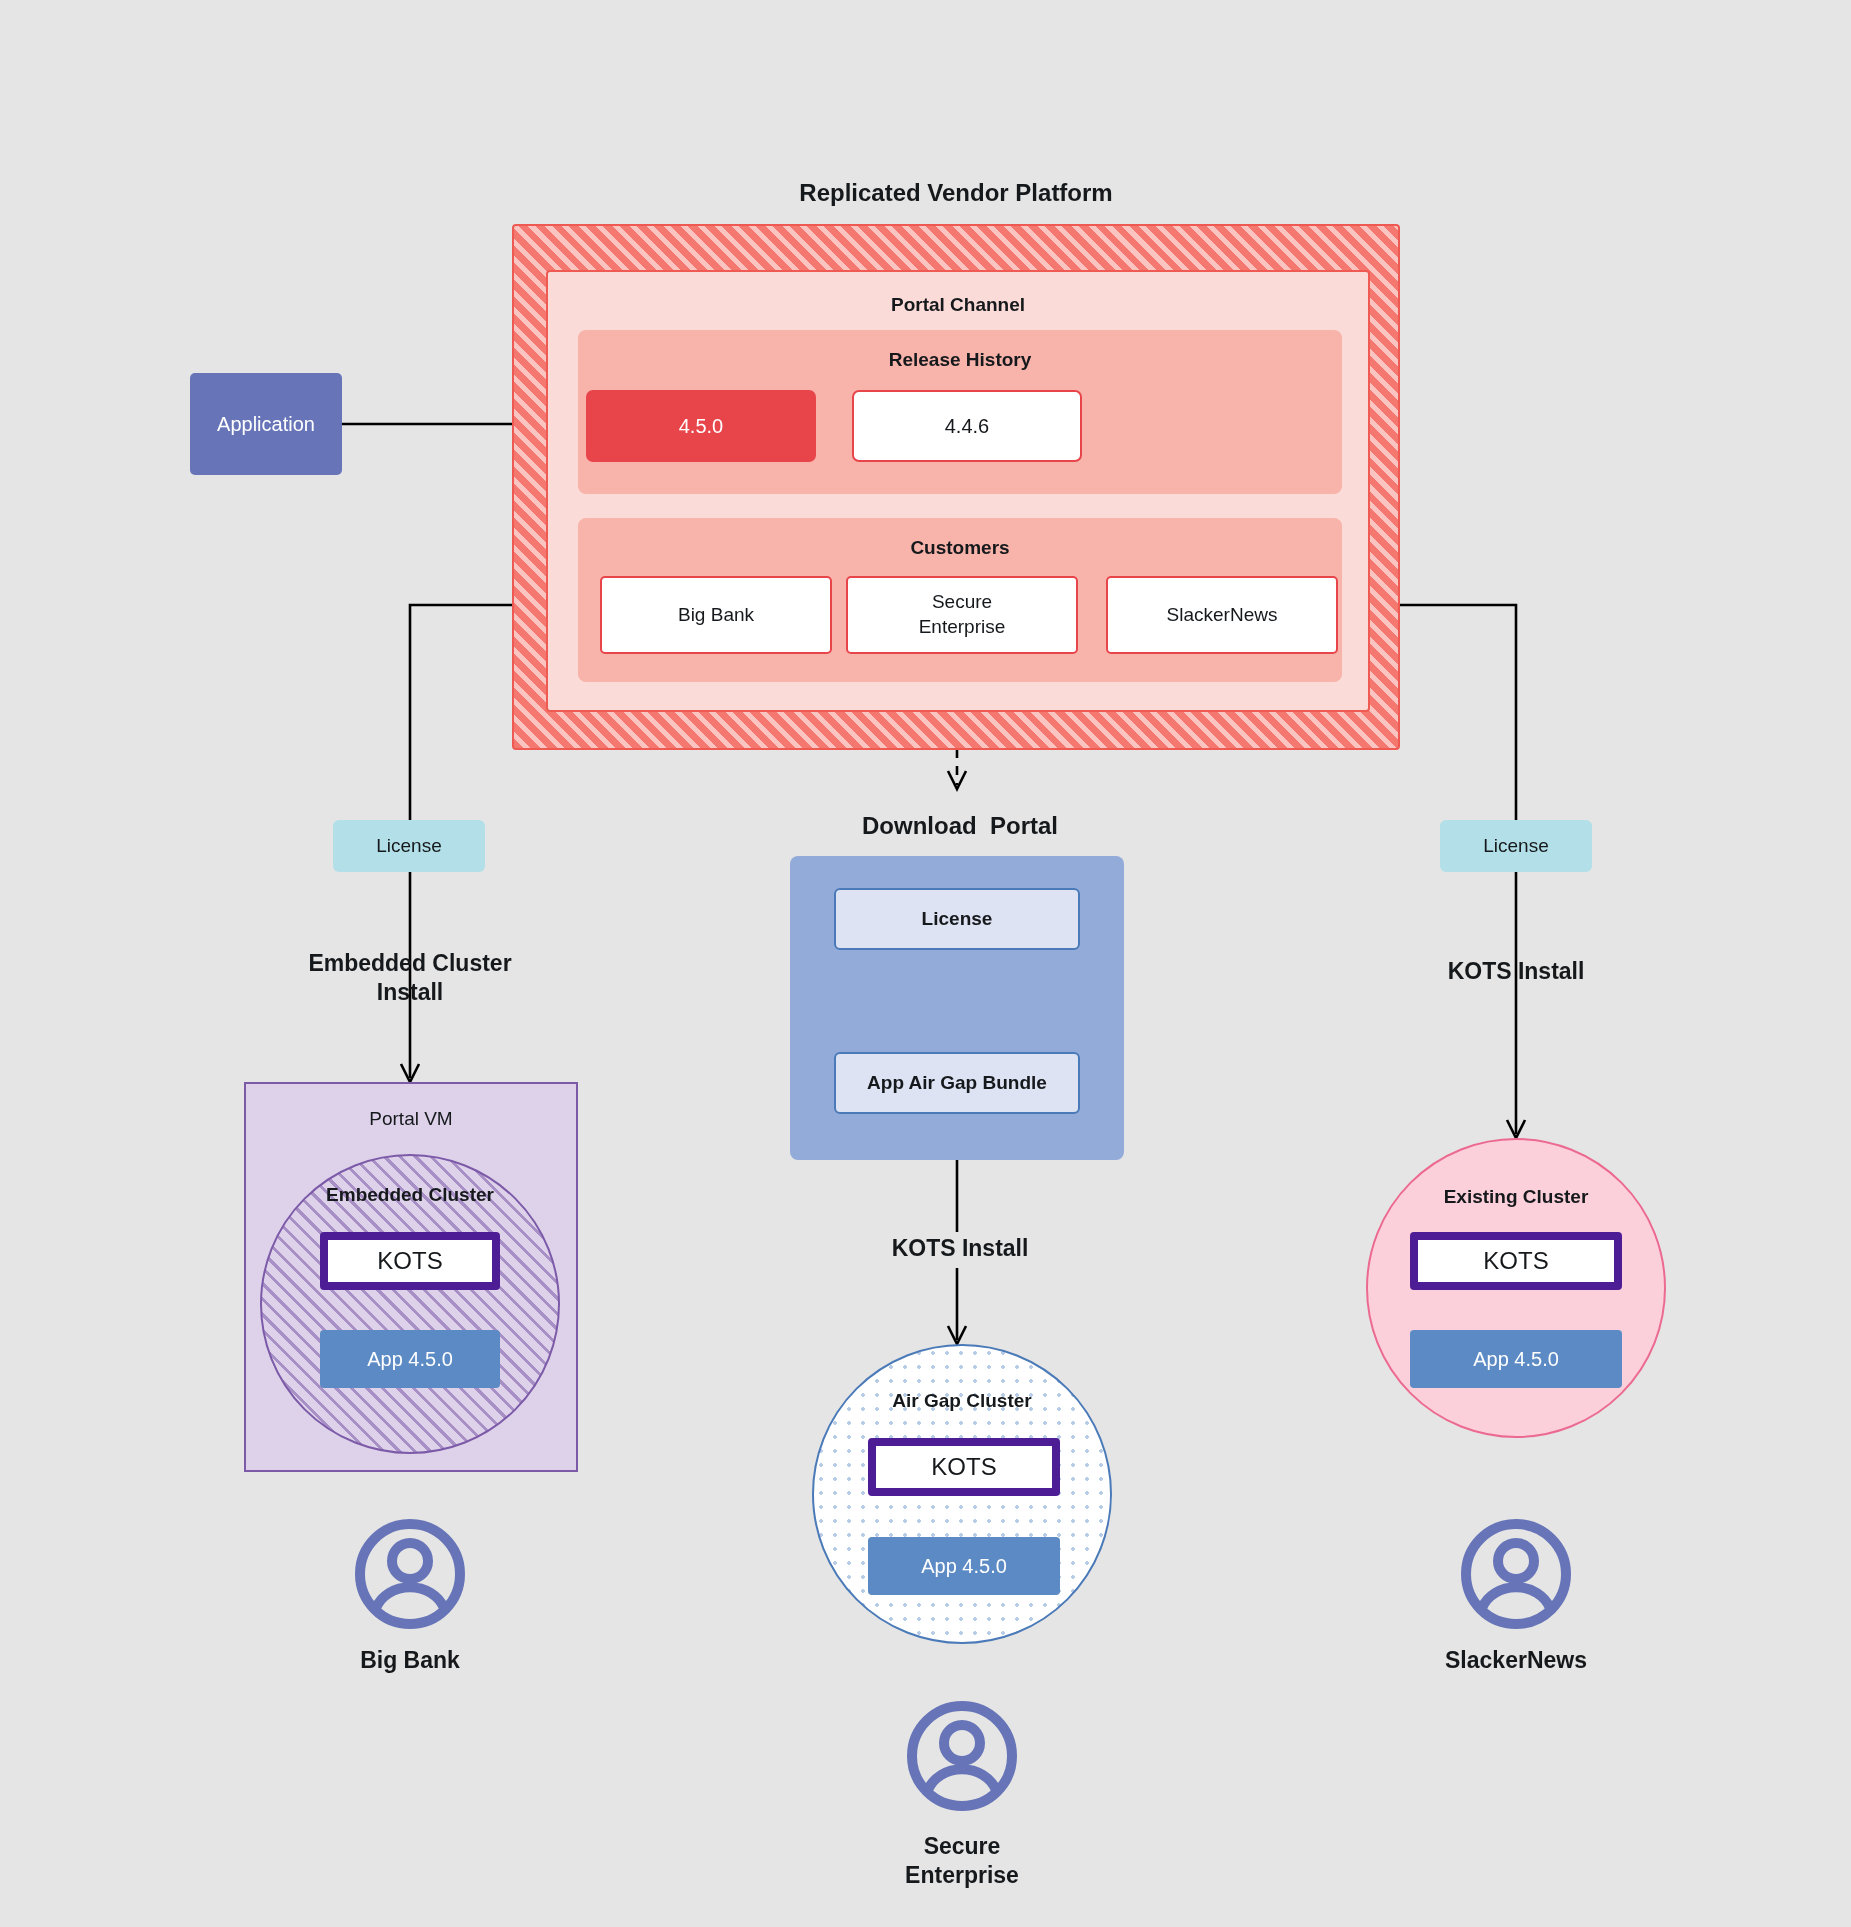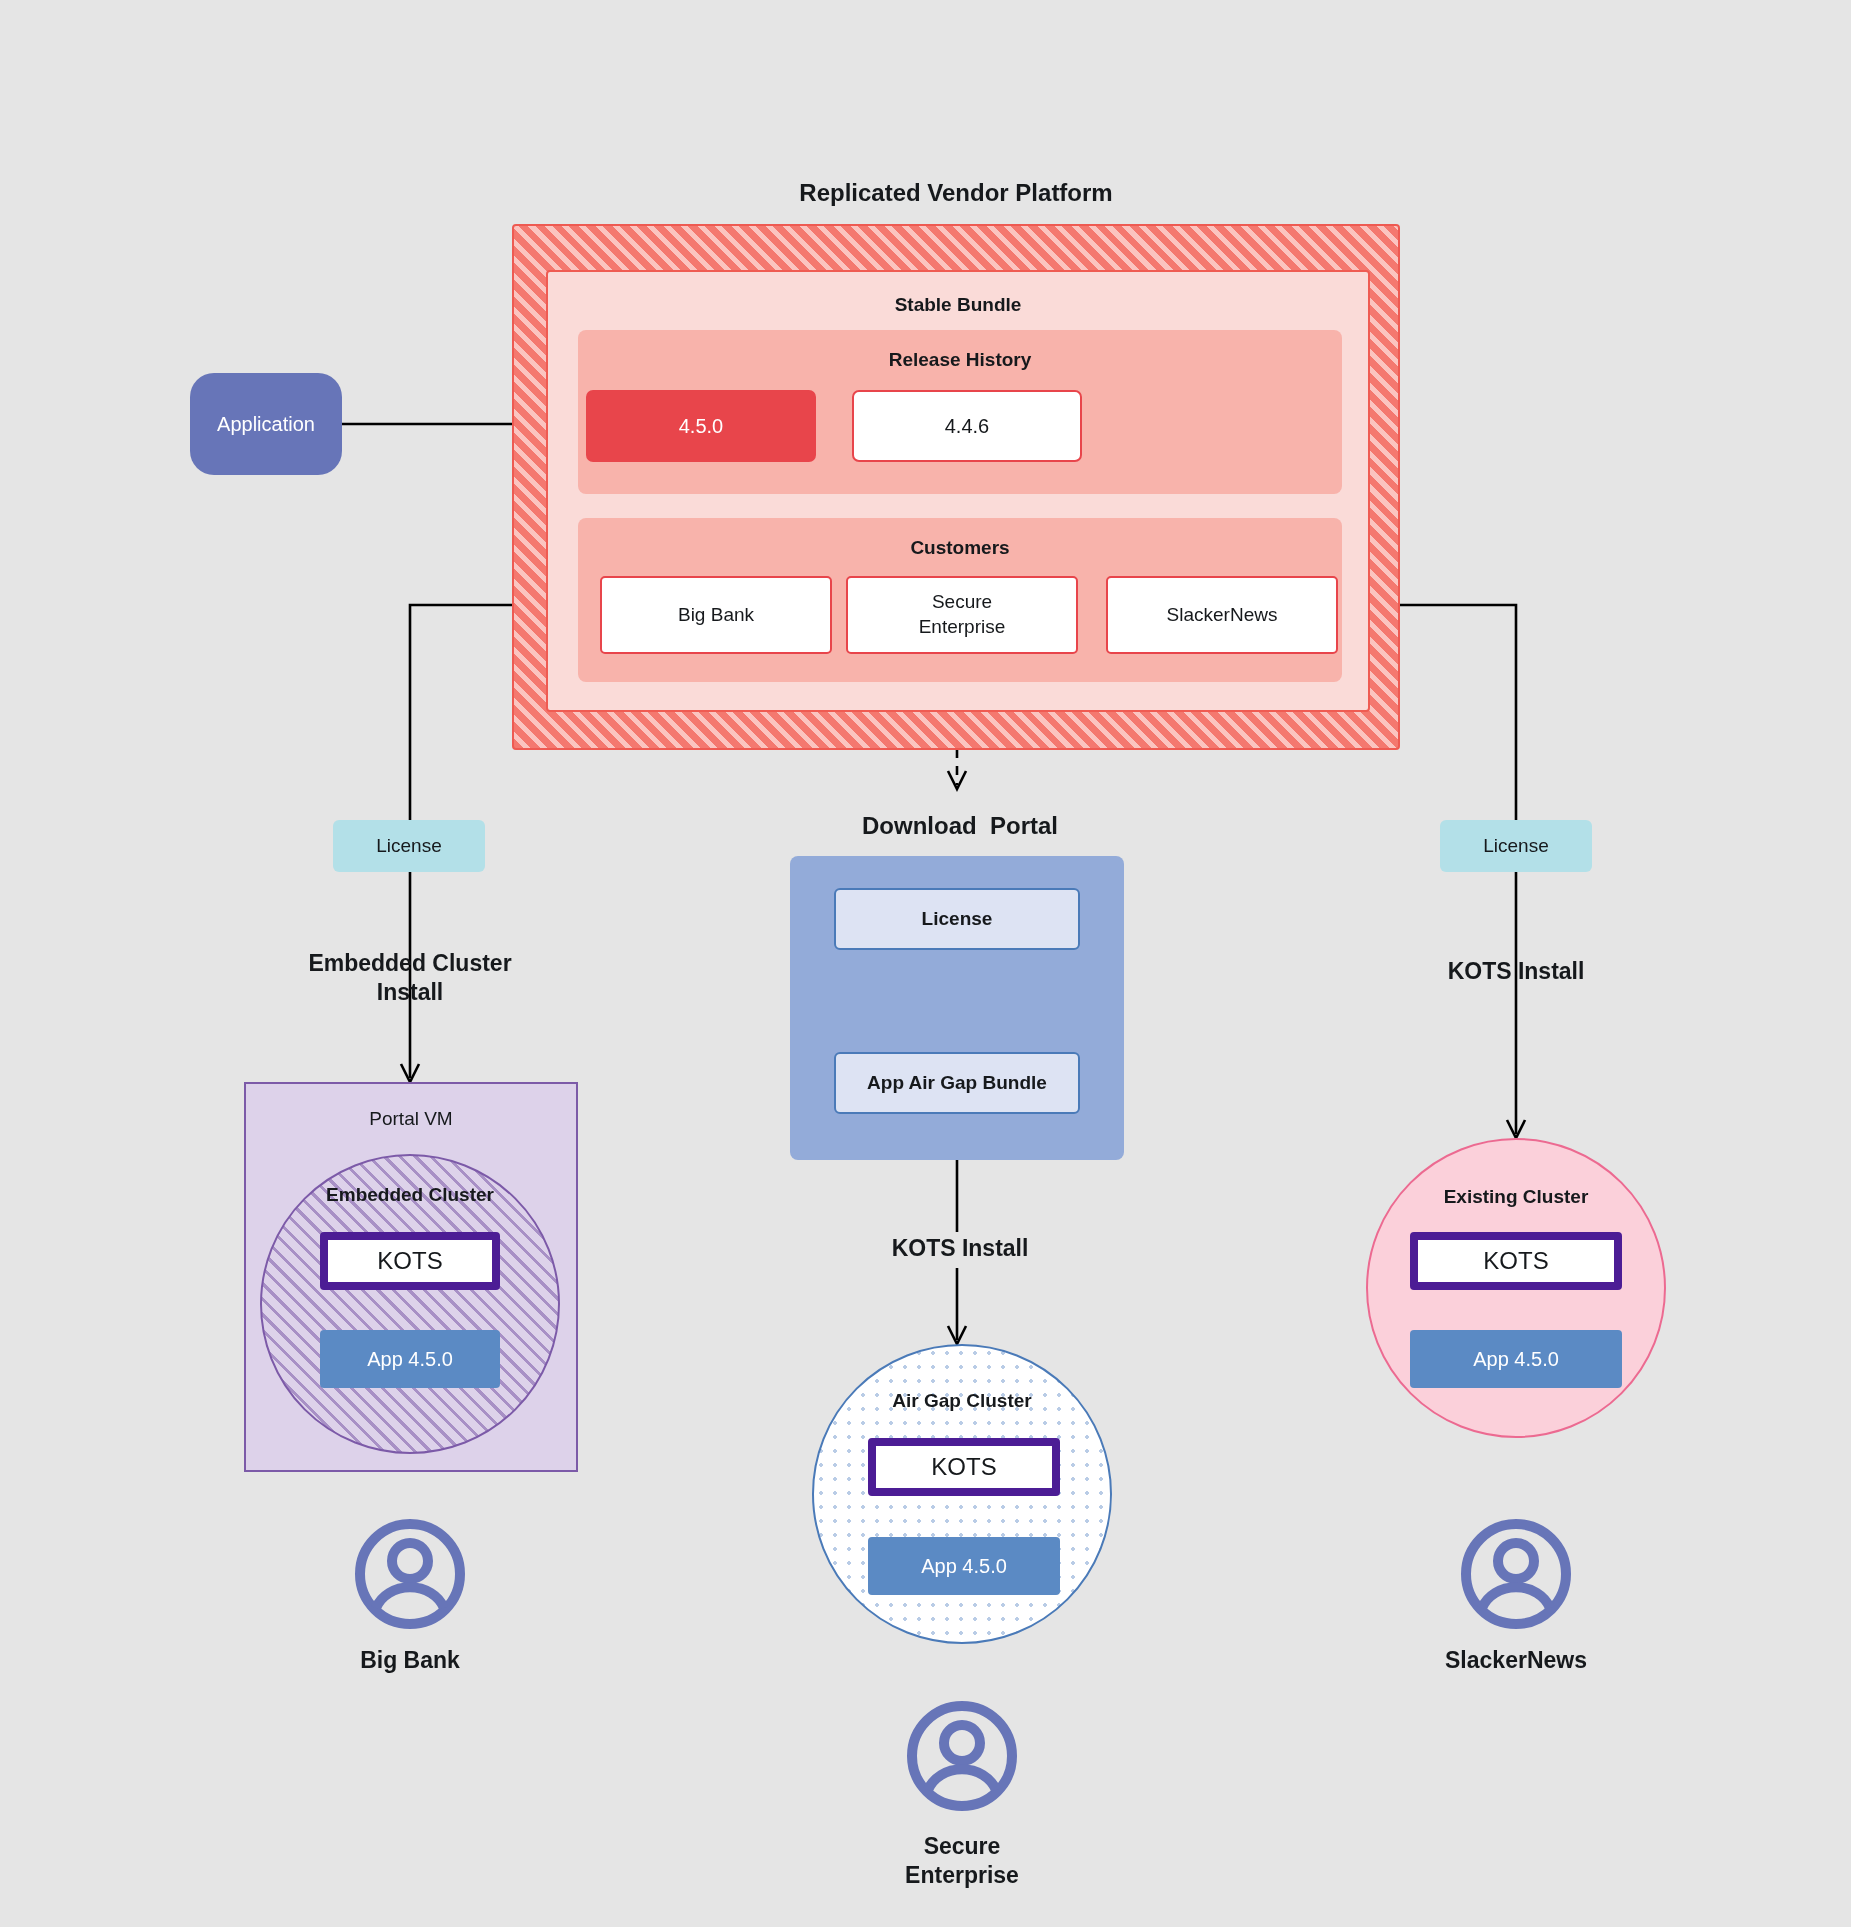--- a/index.html
+++ b/index.html
@@ -241,21 +241,21 @@
     <line class="dashed" x1="1516" y1="1288" x2="1516" y2="1330"></line>
     <polyline points="1508,1319 1516,1335 1524,1319" fill="#000" stroke="#000" stroke-width="2"></polyline>
   </svg>
 
   <div class="abs label-title" style="left:512px; top:178px; width:888px; text-align:center;">Replicated Vendor Platform</div>
 
   <div id="vendor-platform" class="abs" style="left:512px; top:224px; width:888px; height:526px;">
 
     <div id="stable-channel-panel" class="abs" style="left:32px; top:44px; width:824px; height:442px;">
 
-      <div class="abs label-section ctr" style="left:0; top:20px; width:100%; height:26px;">Stable Bundle</div>
+      <div class="abs label-section ctr" style="left:0; top:20px; width:100%; height:26px;">Portal Channel</div>
 
       <div class="inner-panel abs" style="left:30px; top:58px; width:764px; height:164px;">
         <div class="abs label-section ctr" style="left:0; top:18px; width:100%; height:24px;">Release History</div>
 
         <div class="release-chip current abs ctr" style="left:8px; top:60px; width:230px; height:72px;">4.5.0</div>
 
         <div class="release-chip past abs ctr" style="left:274px; top:60px; width:230px; height:72px;">4.4.6</div>
       </div>
 
       <div class="inner-panel abs" style="left:30px; top:246px; width:764px; height:164px;">
@@ -265,21 +265,21 @@
 
         <div class="customer-chip abs ctr" style="left:268px; top:58px; width:232px; height:78px;">Secure
 Enterprise</div>
 
         <div class="customer-chip abs ctr" style="left:528px; top:58px; width:232px; height:78px;">SlackerNews</div>
       </div>
 
     </div>
   </div>
 
-  <div id="application-box" class="abs ctr" style="left:190px; top:373px; width:152px; height:102px;border-radius:24px;">Application</div>
+  <div id="application-box" class="abs ctr" style="left:190px; top:373px; width:152px; height:102px;">Application</div>
 
   <div class="license-badge abs ctr" style="left:333px; top:820px; width:152px; height:52px;">License</div>
 
   <div class="license-badge abs ctr" style="left:1440px; top:820px; width:152px; height:52px;">License</div>
 
   <div class="abs label-flow ctr" style="left:260px; top:945px; width:300px; height:66px; flex-direction:column;">Embedded Cluster
 Install</div>
 
   <div class="abs label-flow ctr" style="left:1376px; top:955px; width:280px; height:32px;">KOTS Install</div>
 

